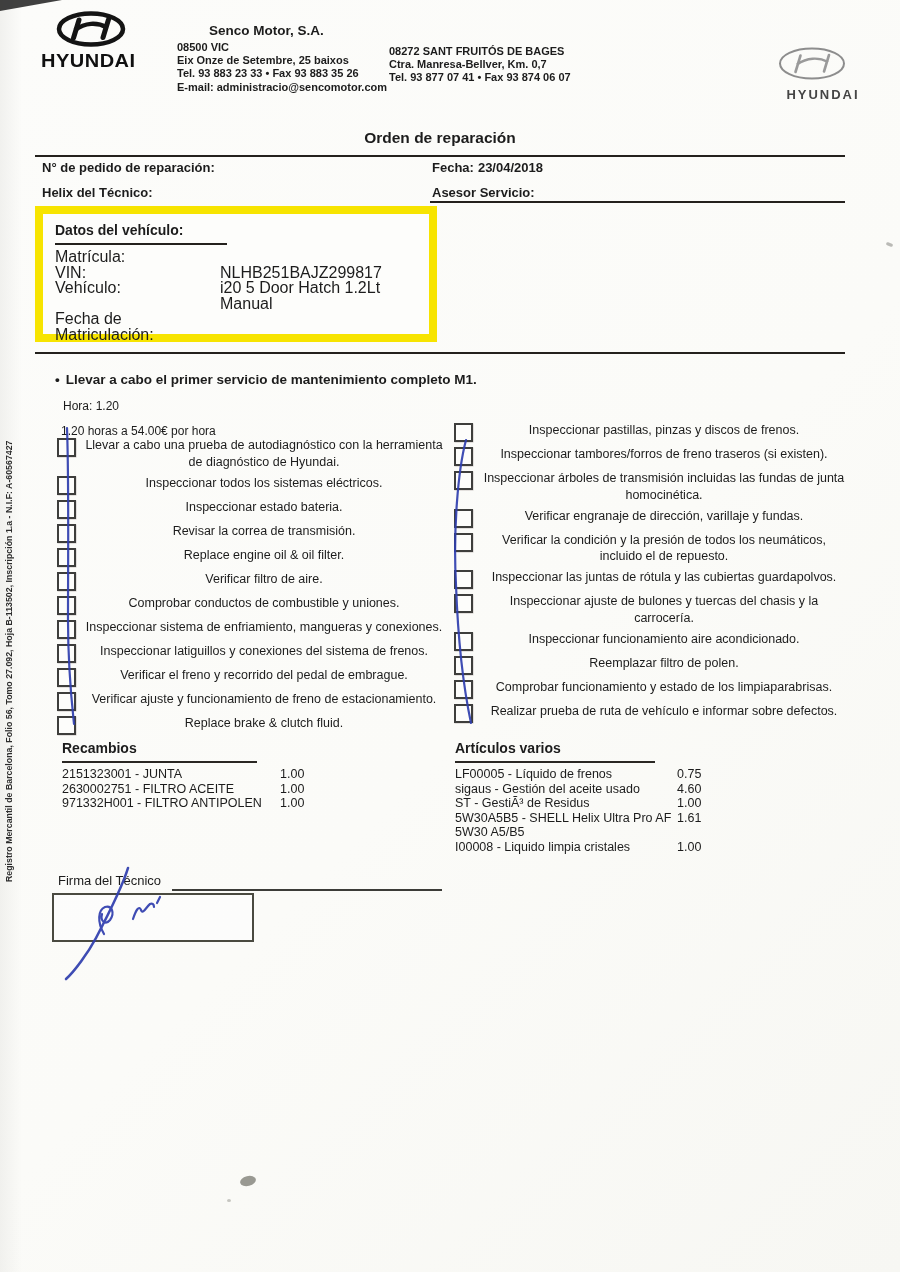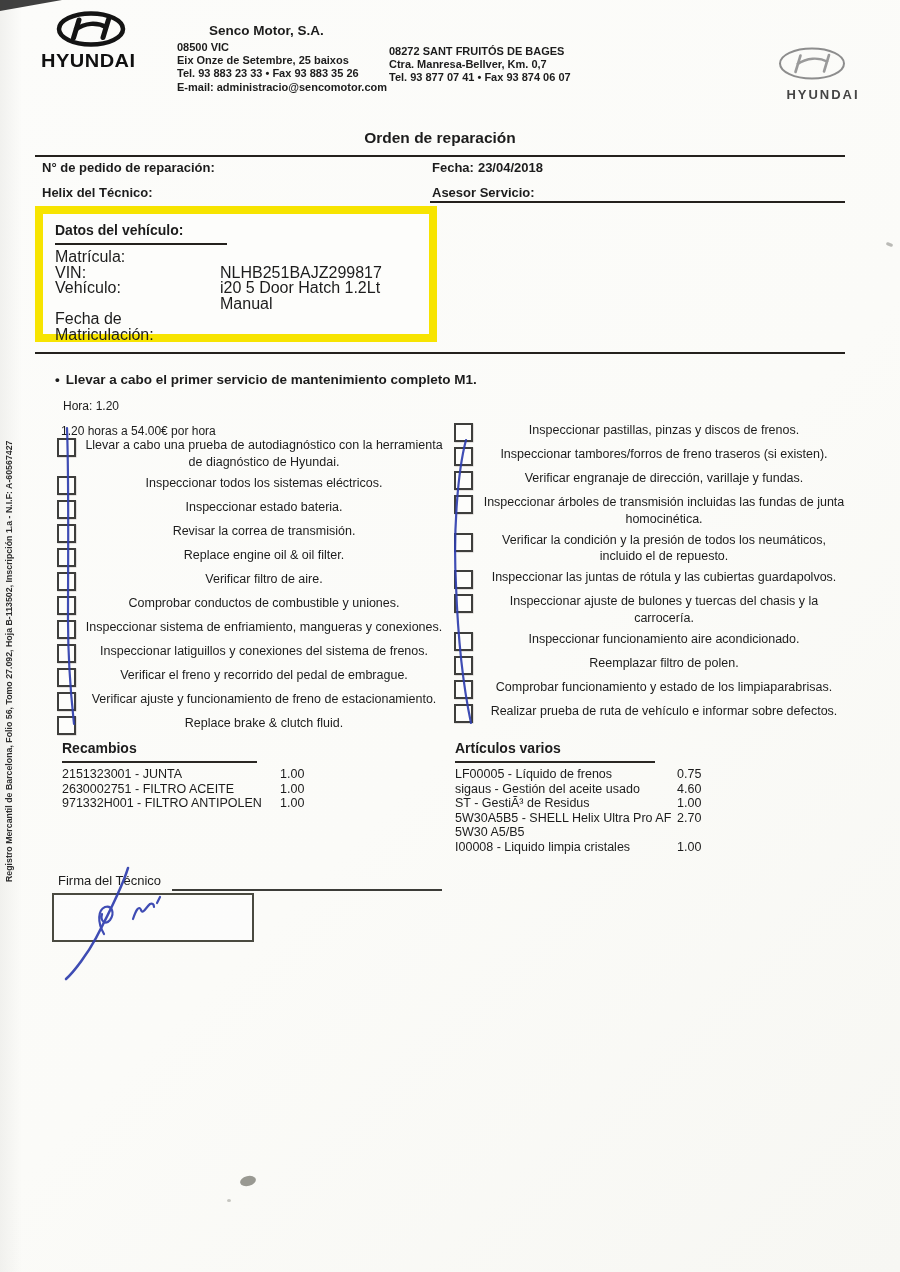--- a/index.html
+++ b/index.html
@@ -239,26 +239,26 @@
         <span class="chk-label">Inspeccionar pastillas, pinzas y discos de frenos.</span>
       </div>
 
       <div class="chk-row">
         <span class="chk-box"></span>
         <span class="chk-label">Inspeccionar tambores/forros de freno traseros (si existen).</span>
       </div>
 
       <div class="chk-row">
         <span class="chk-box"></span>
+        <span class="chk-label">Inspeccionar árboles de transmisión incluidas las fundas de junta homocinética.</span>
+      </div>
+
+      <div class="chk-row">
+        <span class="chk-box"></span>
         <span class="chk-label">Verificar engranaje de dirección, varillaje y fundas.</span>
-      </div>
-
-      <div class="chk-row">
-        <span class="chk-box"></span>
-        <span class="chk-label">Inspeccionar árboles de transmisión incluidas las fundas de junta homocinética.</span>
       </div>
 
       <div class="chk-row">
         <span class="chk-box"></span>
         <span class="chk-label">Verificar la condición y la presión de todos los neumáticos, incluido el de repuesto.</span>
       </div>
 
       <div class="chk-row">
         <span class="chk-box"></span>
         <span class="chk-label">Inspeccionar las juntas de rótula y las cubiertas guardapolvos.</span>
@@ -327,21 +327,21 @@
           <span class="part-qty">4.60</span>
         </div>
 
         <div class="part-row">
           <span class="part-name">ST - GestiÃ³ de Residus</span>
           <span class="part-qty">1.00</span>
         </div>
 
         <div class="part-row">
           <span class="part-name">5W30A5B5 - SHELL Helix Ultra Pro AF 5W30 A5/B5</span>
-          <span class="part-qty">2.70</span>
+          <span class="part-qty">1.61</span>
         </div>
 
         <div class="part-row">
           <span class="part-name">I00008 - Liquido limpia cristales</span>
           <span class="part-qty">1.00</span>
         </div>
       </div>
   </div>
 
   <div class="abs firma-label">Firma del Técnico</div>

